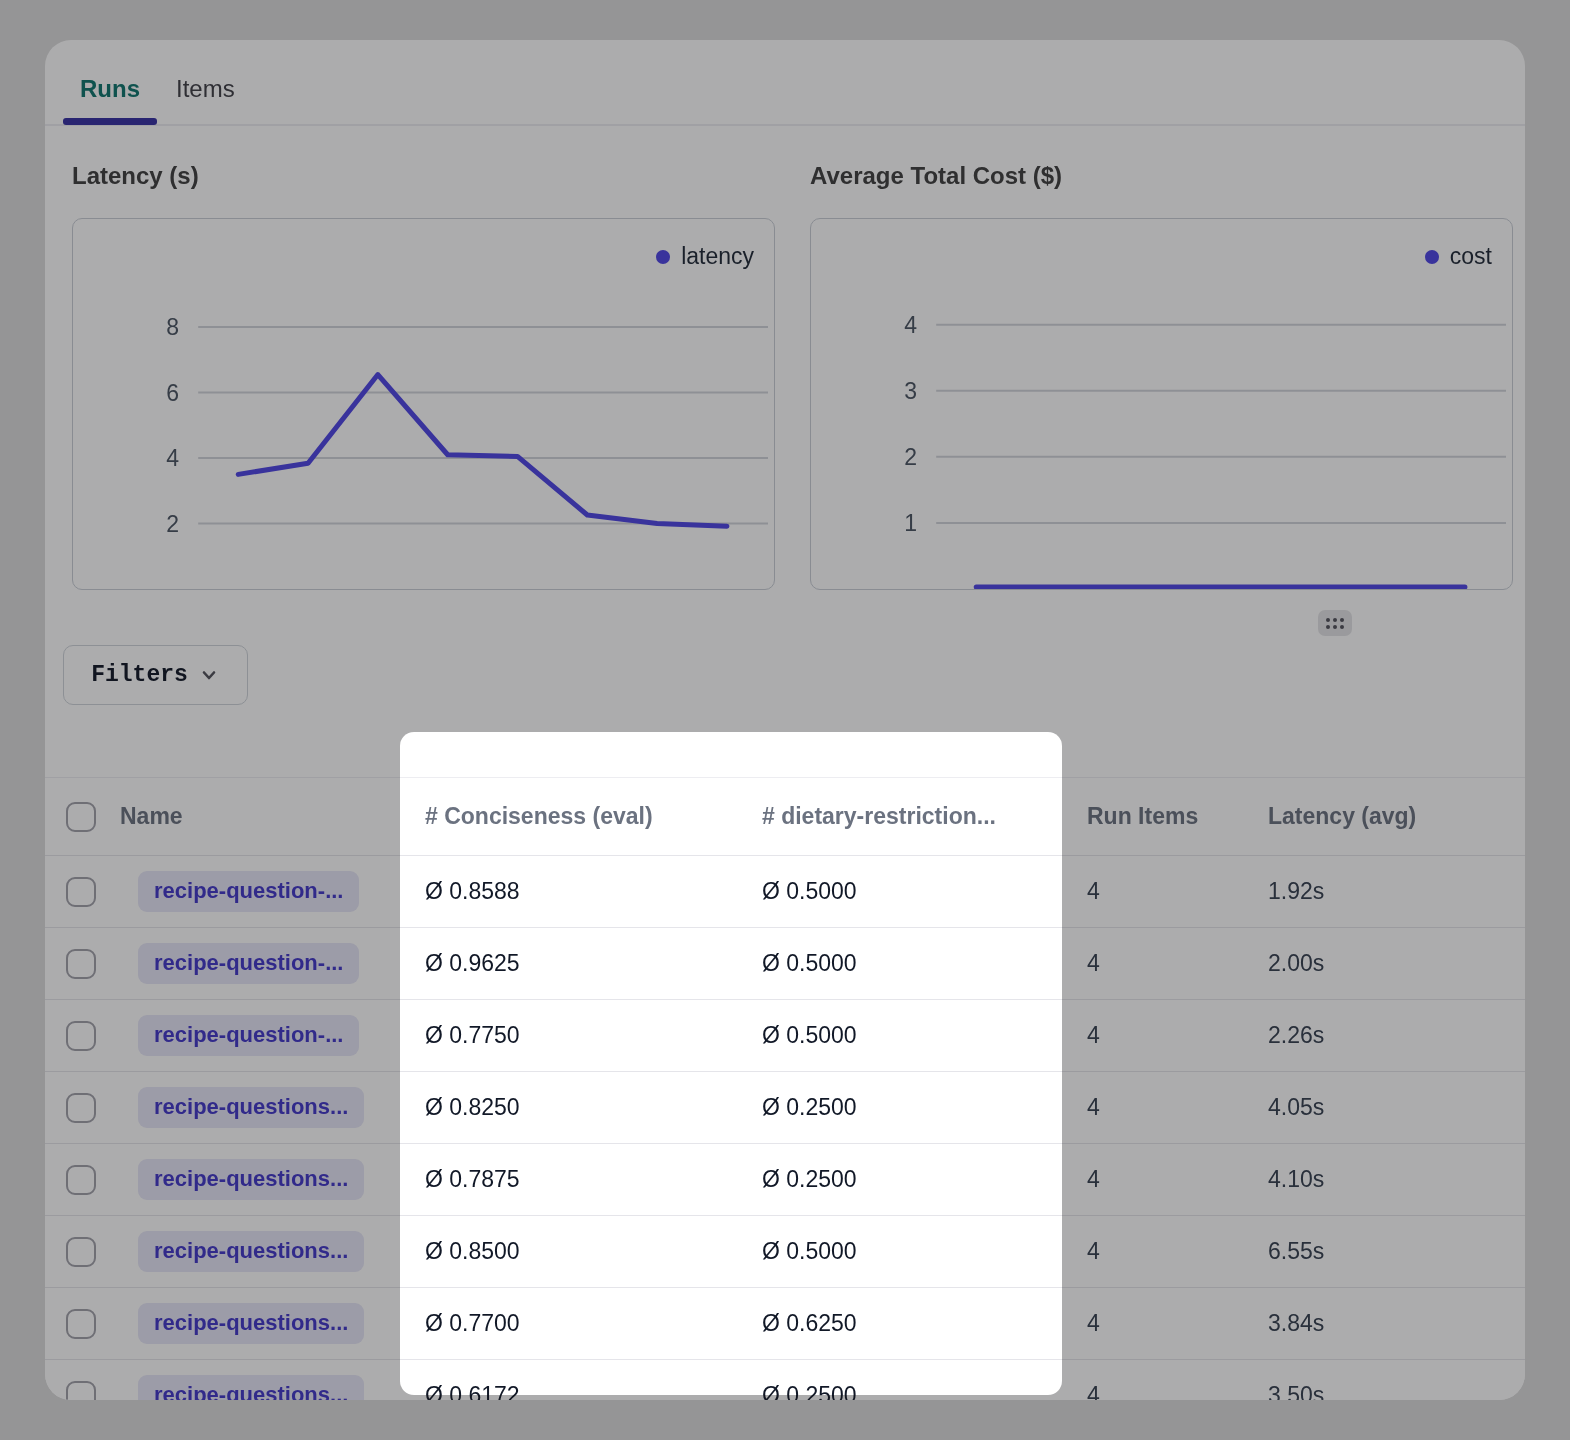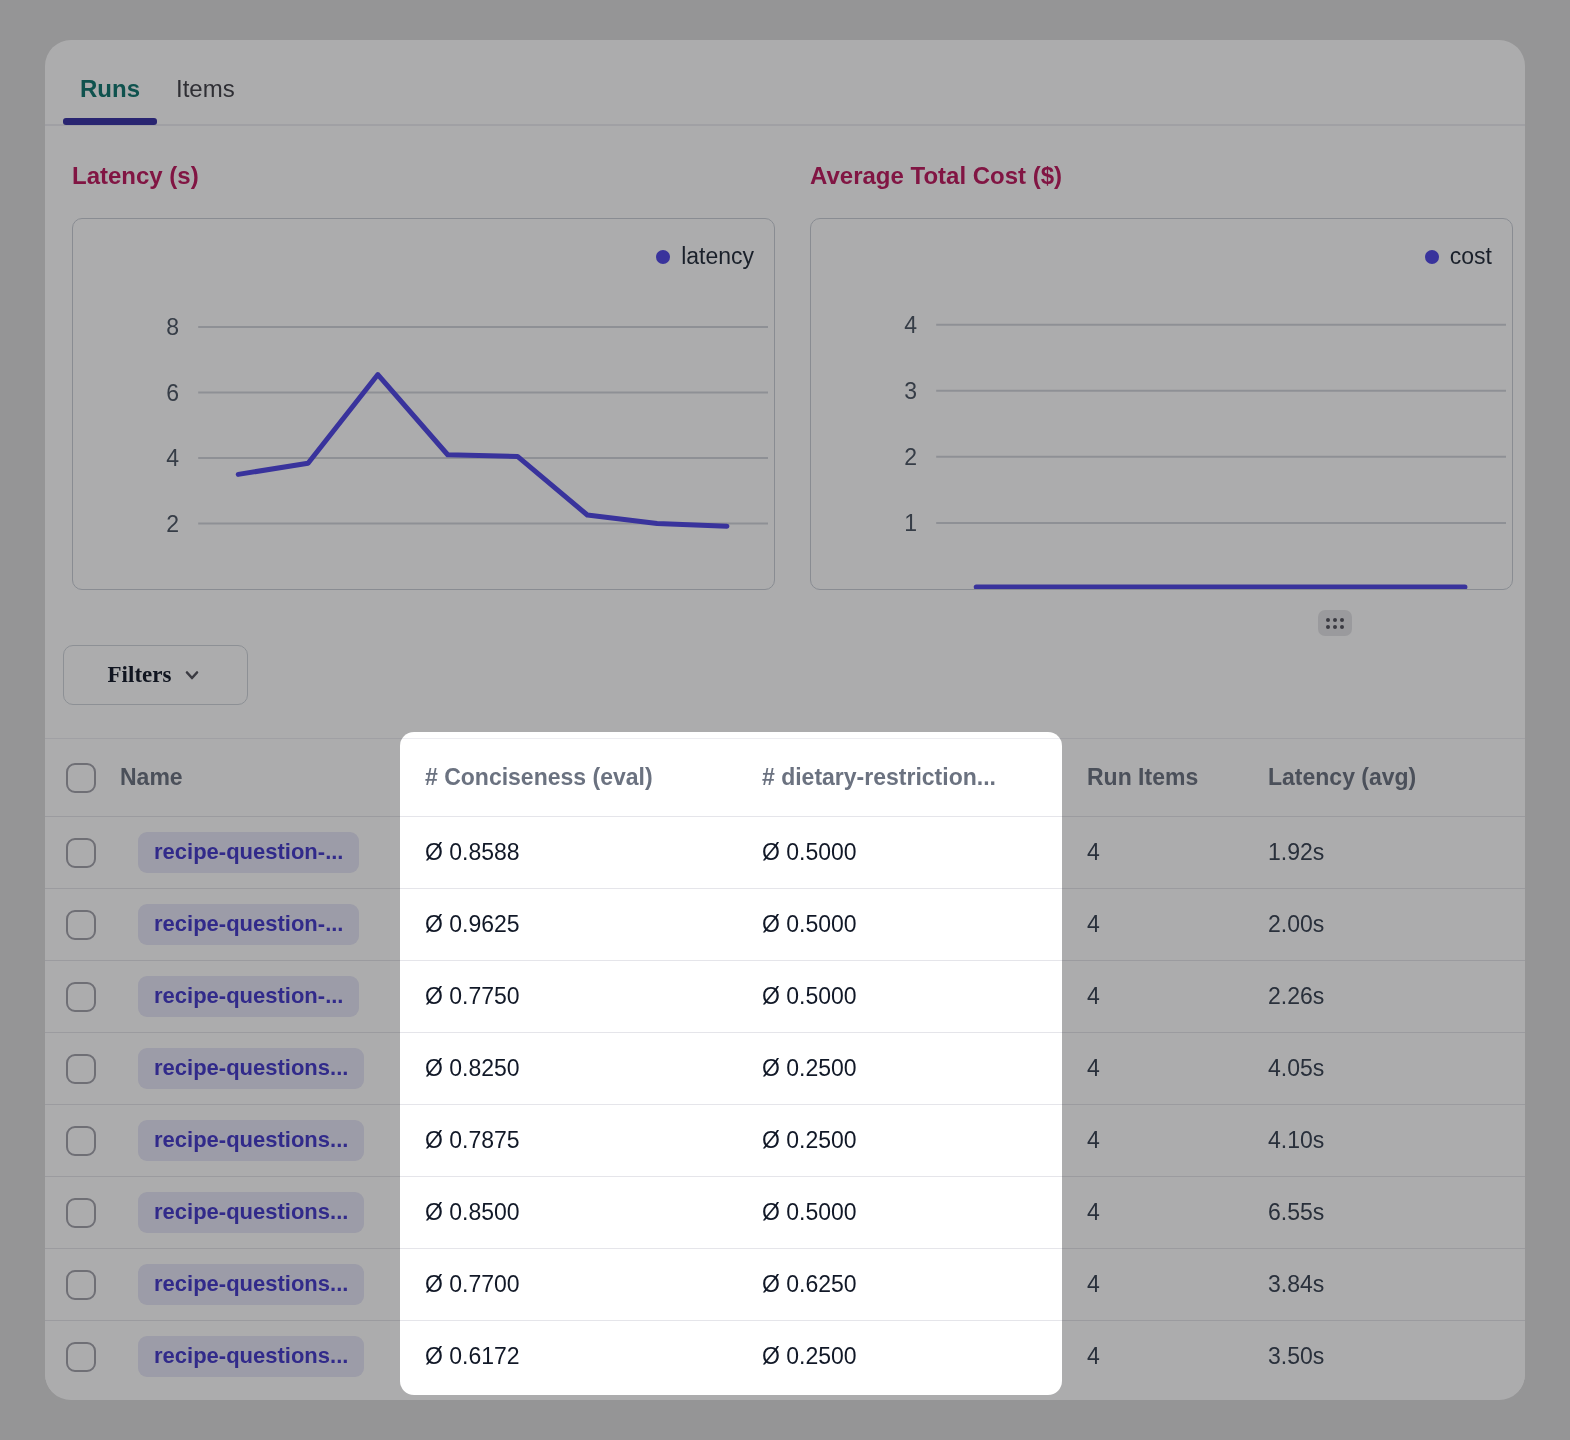--- a/index.html
+++ b/index.html
@@ -37,21 +37,21 @@
     background: #3730a3;
   }
   .tabs-divider {
     position: absolute; left: 0; right: 0; top: 84px;
     height: 2px; background: #ededf1;
   }
 
   
   .chart-title {
     position: absolute; top: 122px;
-    font-size: 24px; font-weight: 600; color: #be185d;
+    font-size: 24px; font-weight: 600; color: #404040;
   }
   .chart-title.t1 { left: 27px; }
   .chart-title.t2 { left: 765px; }
 
   .panel {
     position: absolute; top: 178px;
     width: 703px; height: 372px;
     border: 1.5px solid #c9ced6;
     border-radius: 10px;
     background: #ffffff;
@@ -78,35 +78,35 @@
   .dh-dot { width: 4px; height: 4px; border-radius: 50%; background: #52525b; }
 
   
   .filters-btn {
     position: absolute; left: 18px; top: 605px;
     width: 185px; height: 60px;
     background: #ffffff;
     border: 1.5px solid #cfd4da;
     border-radius: 10px;
     display: flex; align-items: center; justify-content: center; gap: 10px;
-    font-family: Liberation Serif, serif;
+    font-family: Liberation Mono, monospace;
     font-size: 23px; font-weight: 600; color: #111827;
     cursor: pointer;
   }
 
   
   .table { position: absolute; left: 0; right: 0; top: 698px; }
   .trow, .thead {
     display: grid;
     grid-template-columns: 57px 280px 337px 325px 206px 1fr;
     padding-left: 18px; padding-right: 18px;
     align-items: center;
     background: #ffffff;
   }
-  .thead { height: 78px; border-top: 1.5px solid #ededf1; }
+  .thead { height: 78px; border-top: 1.5px solid #ededf1; margin-top: 39px; }
   .trow { height: 72px; border-top: 1.5px solid #e5e5ea; text-align: right; }
   .cell { display: flex; align-items: center; min-width: 0; overflow: hidden; }
   .th { font-size: 23px; font-weight: 600; color: #6b7280; white-space: nowrap; }
   .pad { padding-left: 25px; }
   .val { font-size: 23px; color: #111827; white-space: nowrap; }
   .muted { color: #374151; }
 
   .checkbox {
     width: 30px; height: 30px; margin-left: 3px;
     border: 2px solid #a1a1aa; border-radius: 9px;

